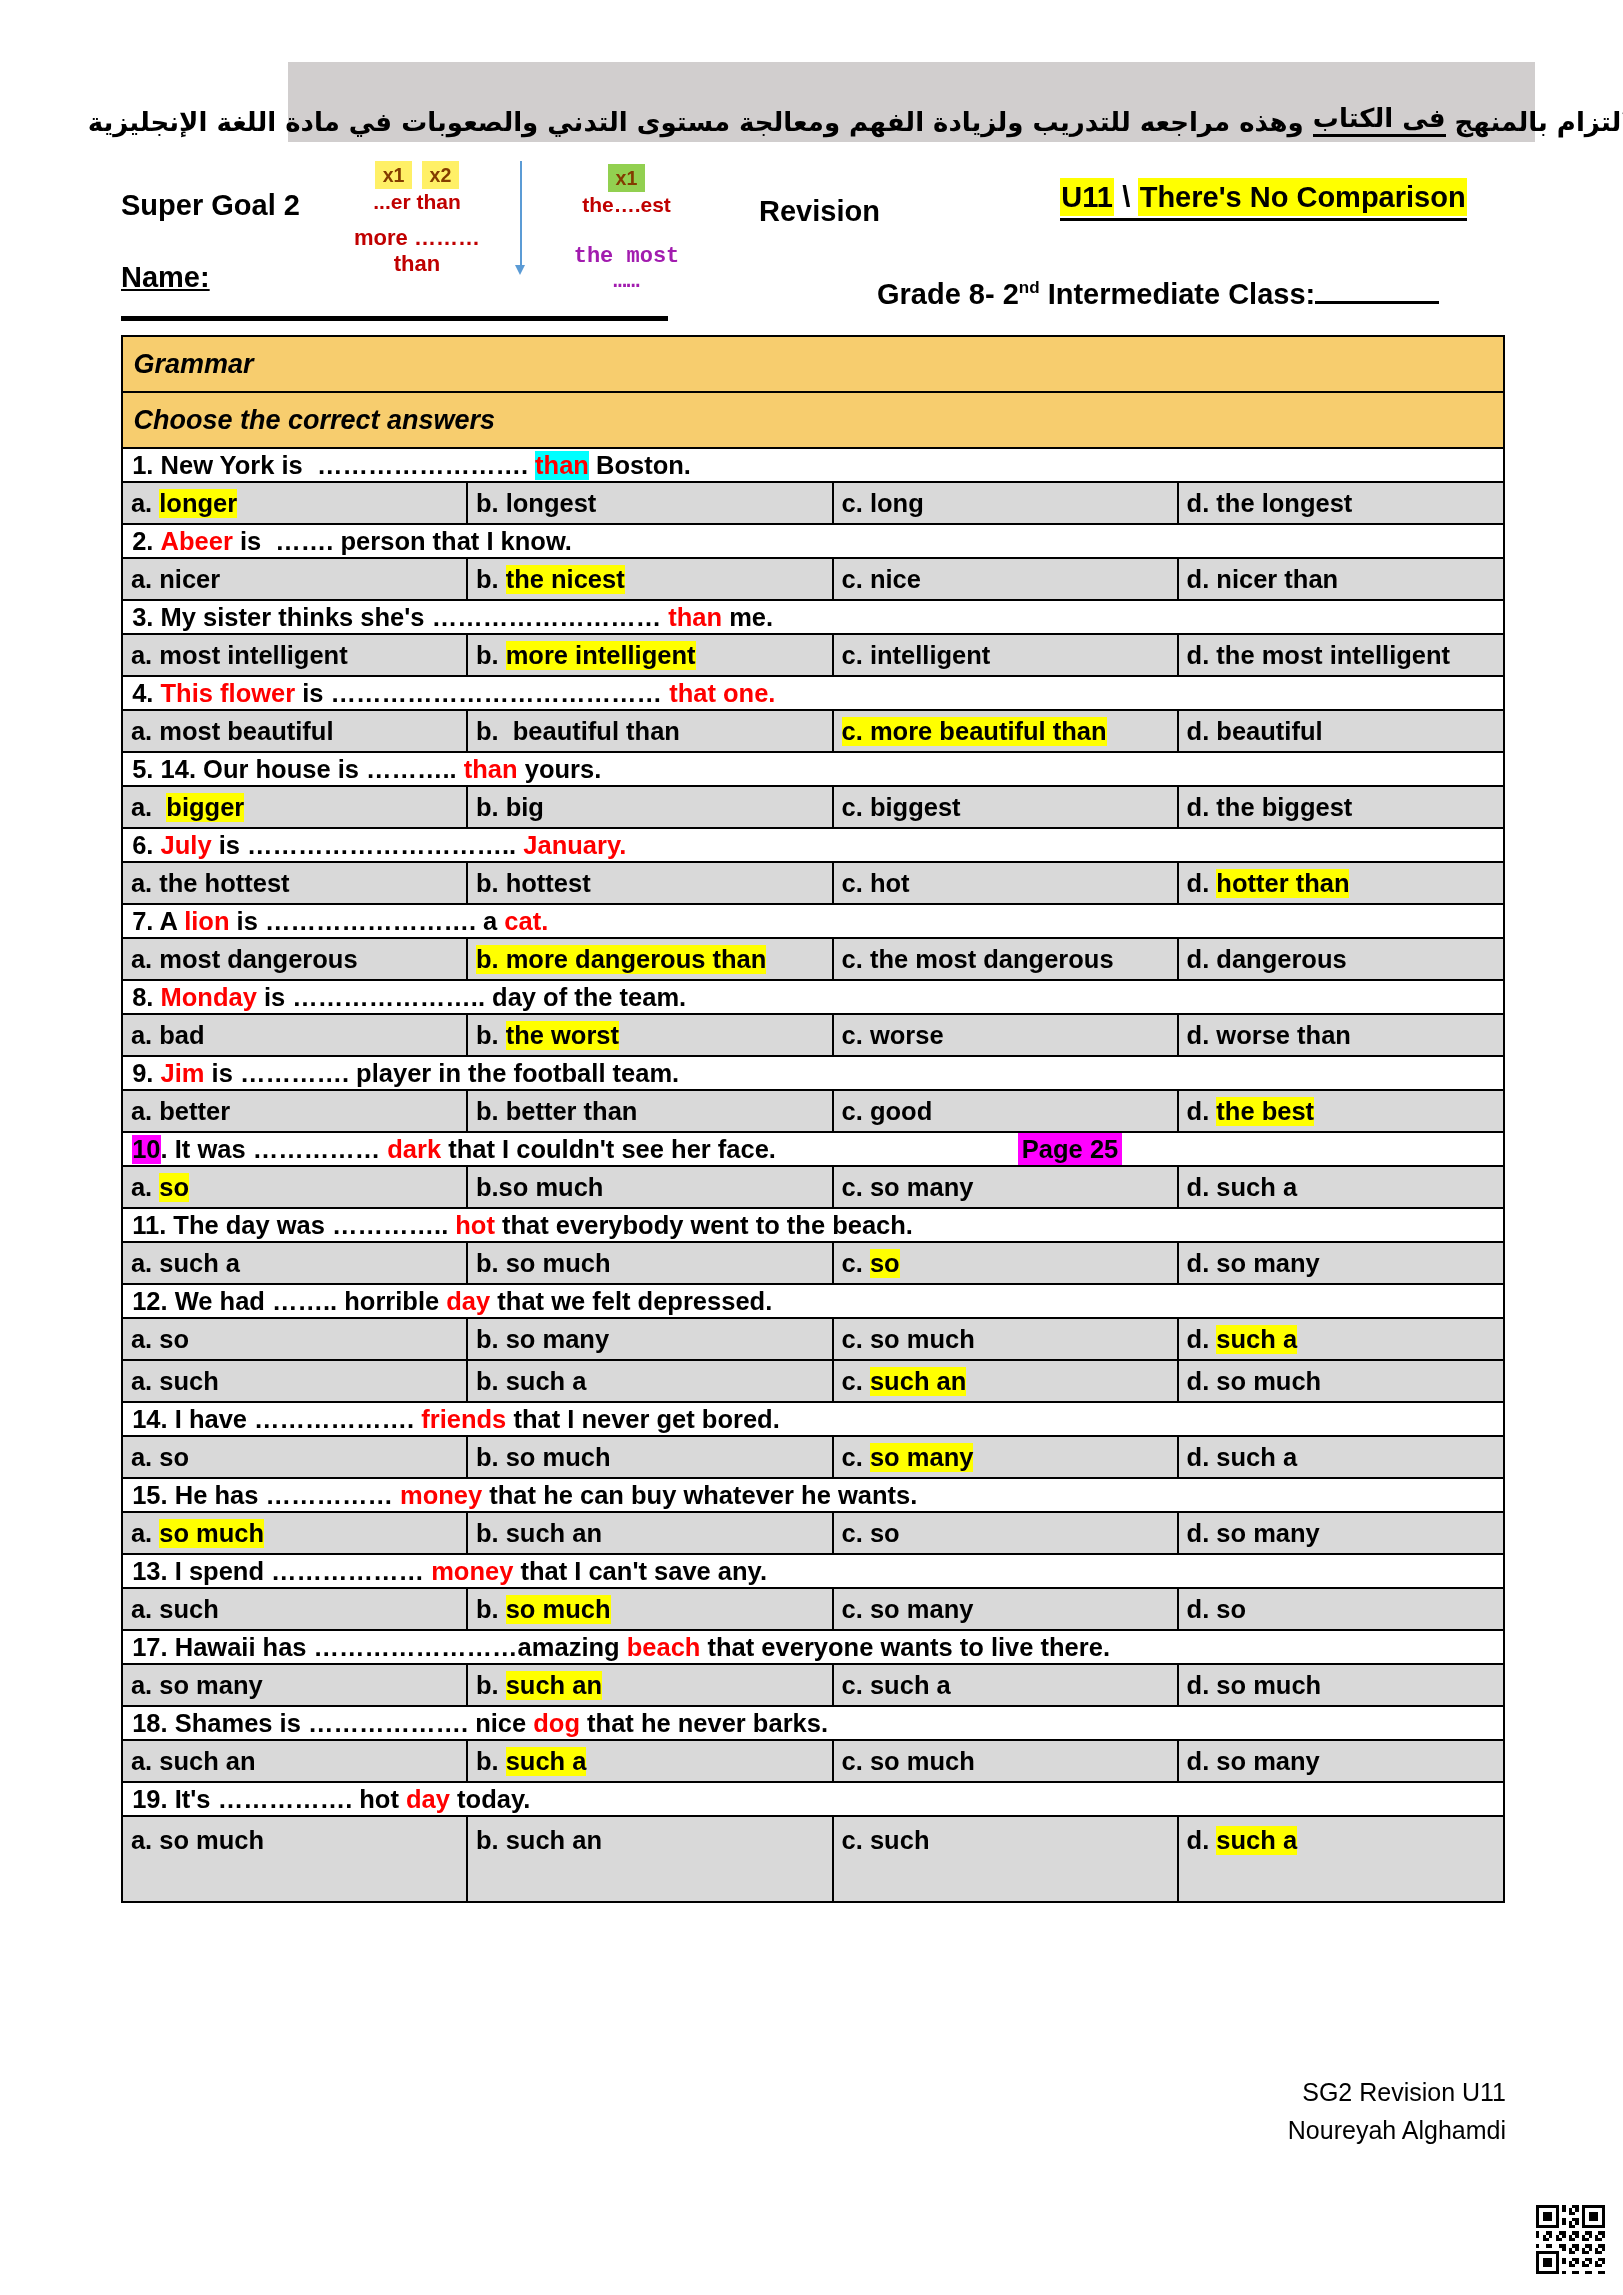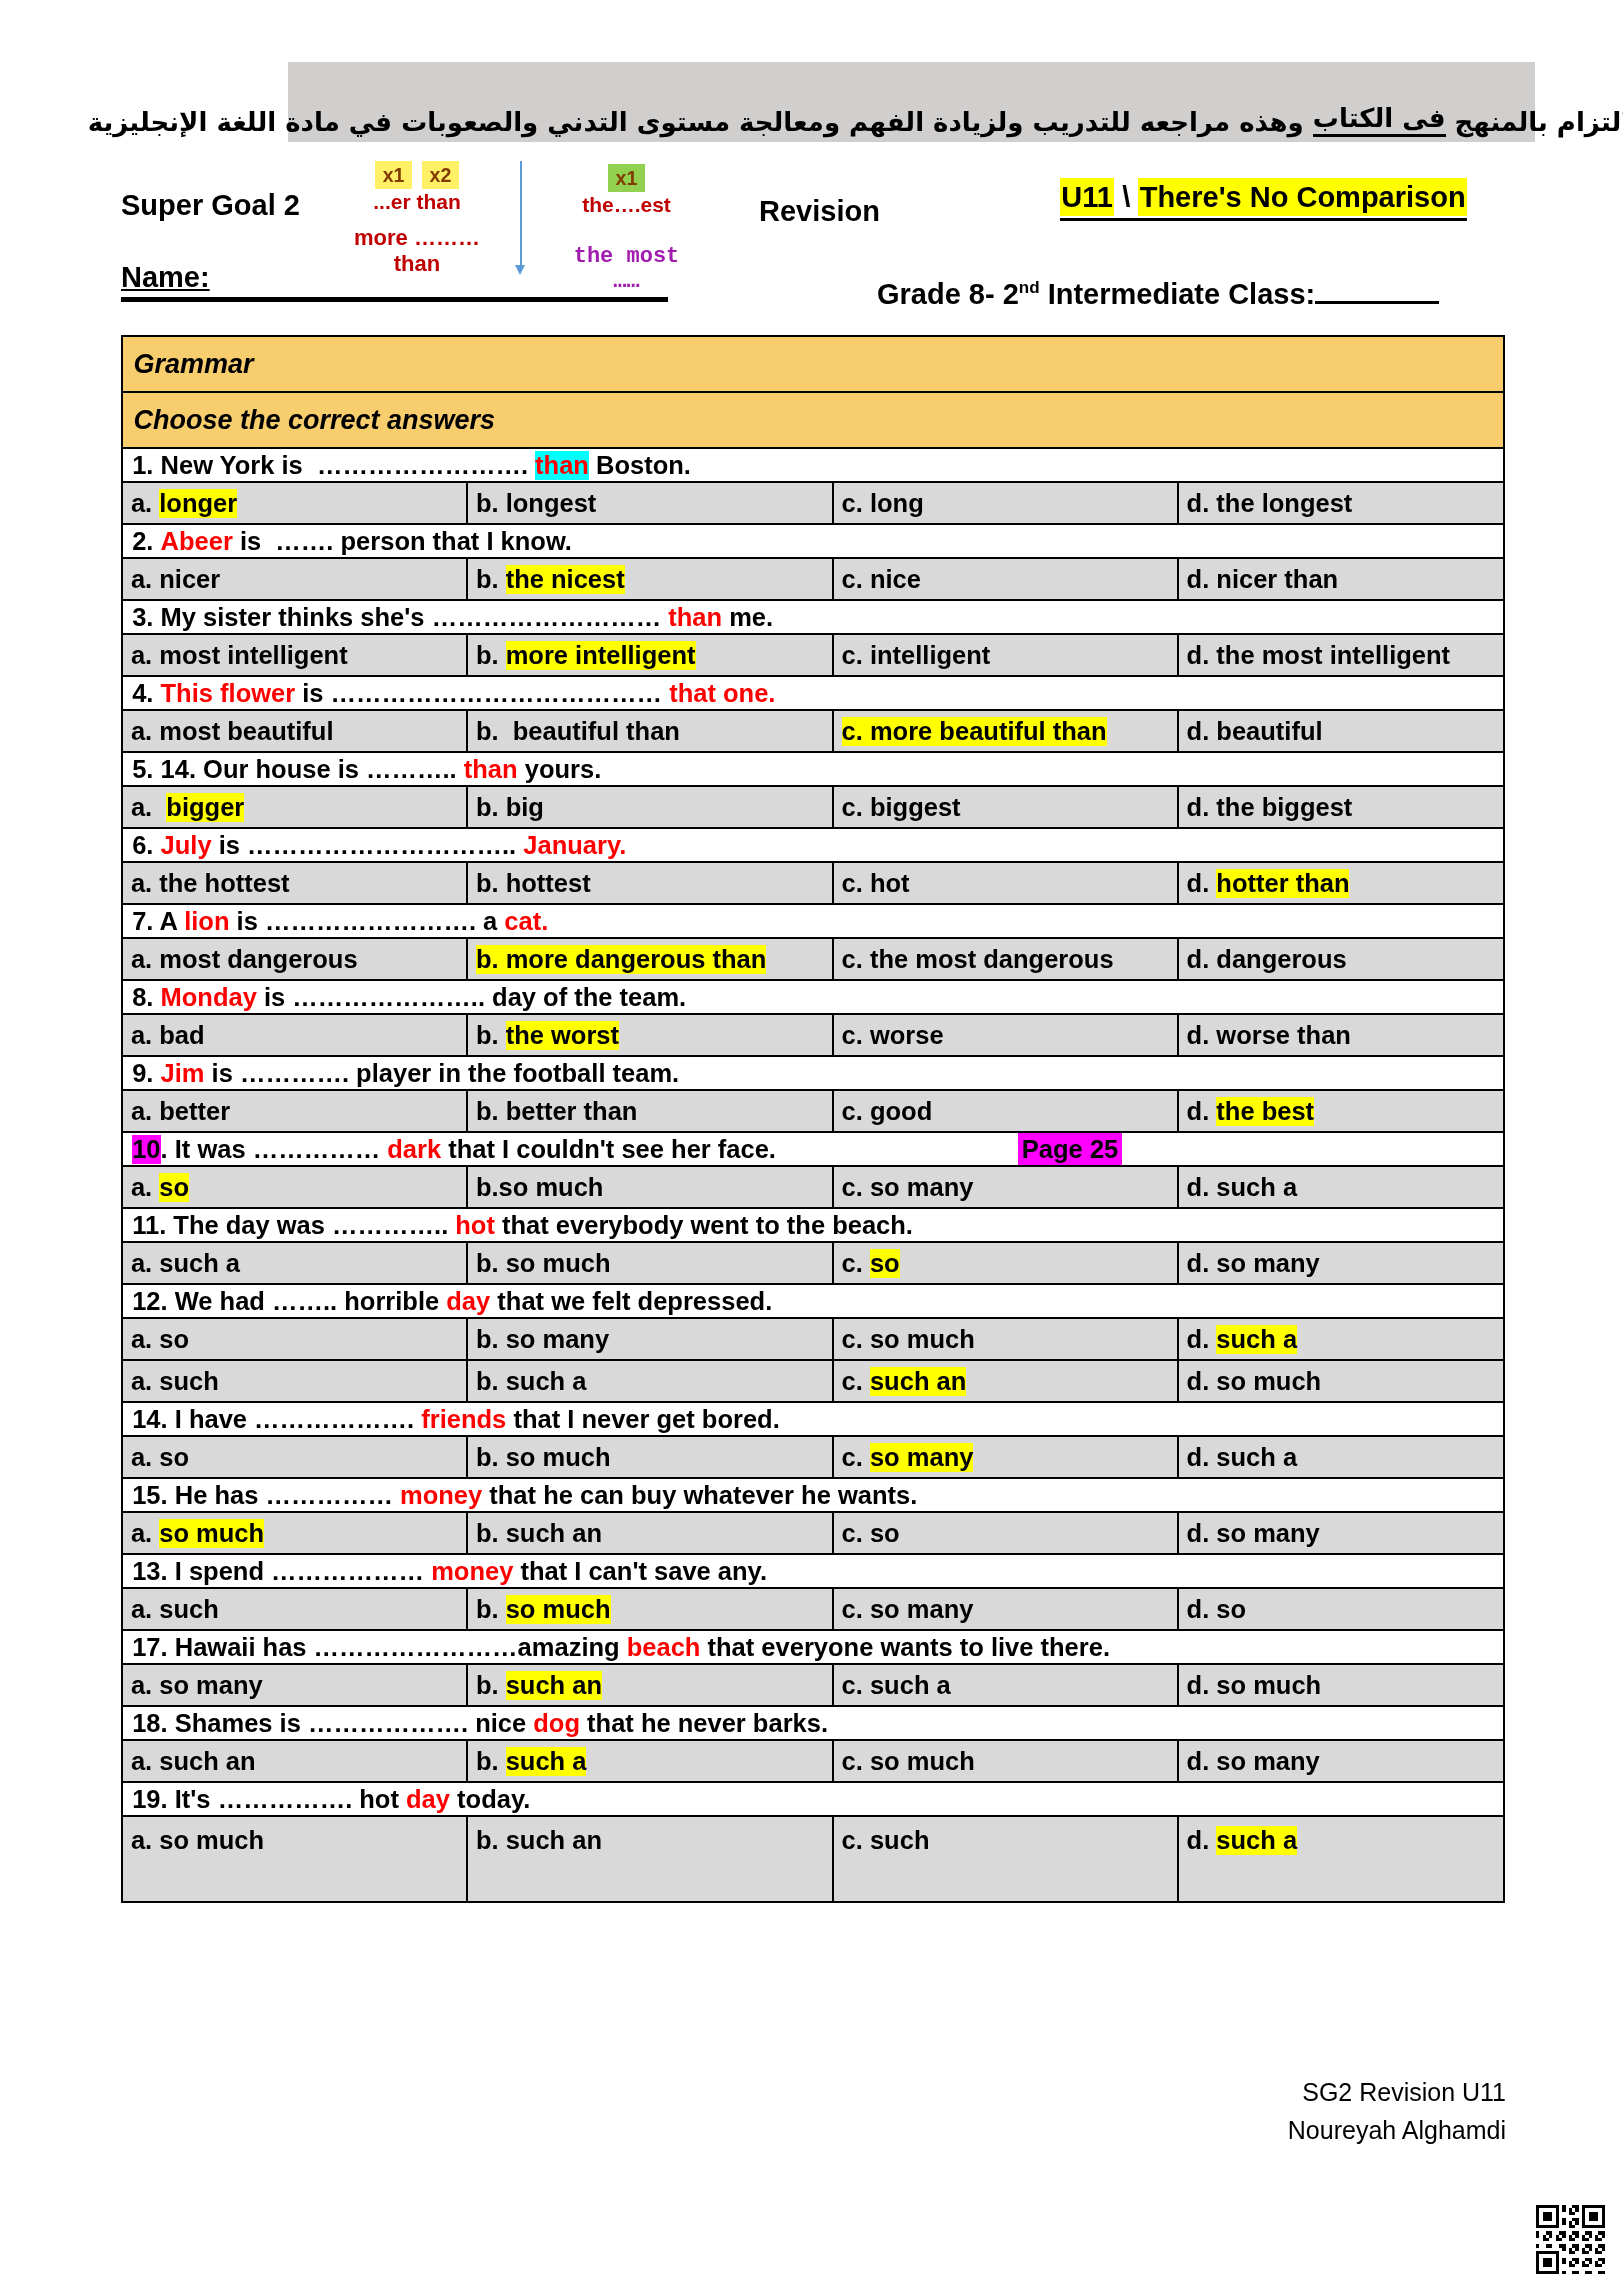--- a/index.html
+++ b/index.html
@@ -28,21 +28,21 @@
   .arrow::after { content:""; position:absolute; left:-4.6px; bottom:-9.2px;
                   border:5.2px solid transparent; border-top:10.5px solid #5B9BD5; }
   .comp-right { position:absolute; left:556px; top:164px; width:141px; text-align:center; }
   .the-est { font-size:21px; color:#C00000; margin-top:1.3px; }
   .the-most { font-size:22px; color:#a21caf; margin-top:27px;font-family:Liberation Mono, monospace; }
   .revision { position:absolute; left:759px; top:195px; font-size:29px; }
   .unit { position:absolute; left:1060px; top:181px; font-size:29px;
           border-bottom:3.9px solid #000; padding-bottom:3.9px; white-space:pre; }
   .unit .yellow { background:#FFFF00; padding:2.6px 1.3px; }
   .name-line { position:absolute; left:121px; top:261px; width:547px; font-size:29px;
-               border-bottom:5.2px solid #000; padding-bottom:3px; }
+               border-bottom:5.2px solid #000; padding-bottom:22px; }
   .name-line span { text-decoration:underline; }
   .grade-line { position:absolute; left:877px; top:275px; font-size:29px; }
   .grade-line sup { font-size:17px; }
   .class-underline { display:inline-block; width:124px; height:29px;
                      border-bottom:3.9px solid #000; }
 
   
   .qtable { position:absolute; left:121px; top:335px; width:1384px;
             border:2.6px solid #000; background:#fff; }
   .hrow { height:56px; background:#F7CD6E; border-bottom:2px solid #000;

